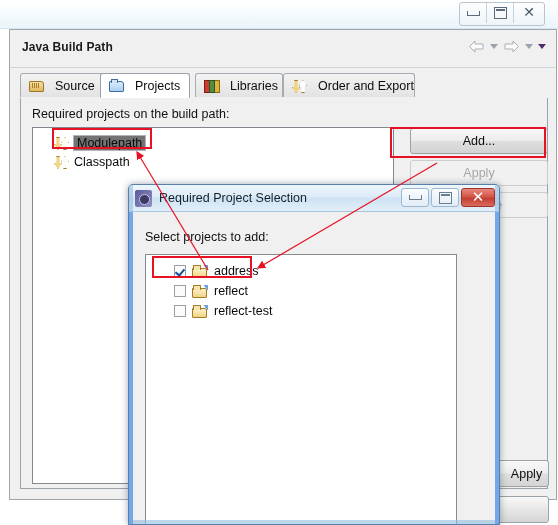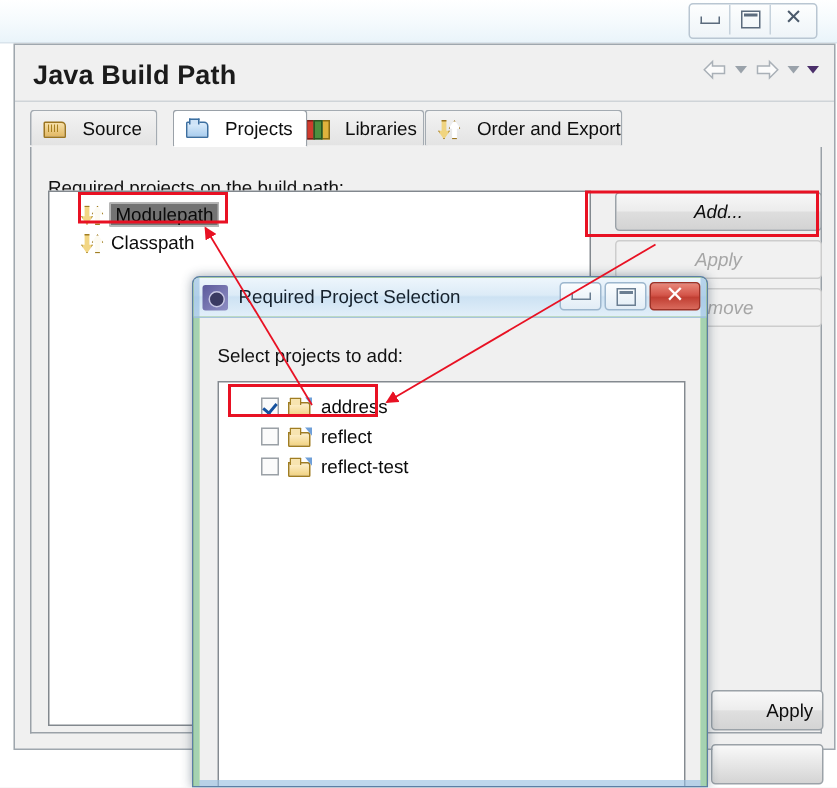--- a/index.html
+++ b/index.html
@@ -40,21 +40,21 @@
     background:#f0f0f0;border:1px solid #9fa7ae;
     box-sizing:border-box;
   }
   #pref-header{
     position:absolute;left:0;top:0;width:100%;height:38px;
     background:#f0f0f0;border-bottom:1px solid #cfd4d8;
     box-sizing:border-box;
   }
   #page-title{
     position:absolute;left:12px;top:10px;
-    font-size:18px;font-weight:bold;color:#1b1b1b;letter-spacing:.1px;
+    font-size:12px;font-weight:bold;color:#1b1b1b;letter-spacing:.1px;
   }
   #nav-tools{position:absolute;right:10px;top:9px;display:flex;align-items:center;gap:5px;}
   .navarrow{width:17px;height:15px;display:block;}
   .caret{width:0;height:0;border-left:4px solid transparent;border-right:4px solid transparent;border-top:5px solid #9aa2aa;}
   .caret.dark{border-top-color:#4b2f6b;}
 
   
   #tabbar{
     position:absolute;left:10px;top:43px;width:528px;height:25px;
   }
@@ -87,21 +87,21 @@
   .ico-ord:before{content:"";position:absolute;left:0px;top:1px;width:6px;height:11px;
     background:#f0d480;border:1px solid #9c7520;clip-path:polygon(50% 100%,0 55%,30% 55%,30% 0,70% 0,70% 55%,100% 55%);}
   .ico-ord:after{content:"";position:absolute;left:7px;top:1px;width:6px;height:11px;
     background:#ffffff;border:1px solid #9c7520;clip-path:polygon(50% 0,100% 45%,70% 45%,70% 100%,30% 100%,30% 45%,0 45%);}
 
   
   #tabcontent{
     position:absolute;left:10px;top:68px;width:528px;height:391px;
     background:#f0f0f0;border:1px solid #9aa1a8;border-top:none;box-sizing:border-box;
   }
-  #req-label{position:absolute;left:11px;top:9px;font-size:12.5px;color:#111;margin-top:11px;}
+  #req-label{position:absolute;left:11px;top:9px;font-size:12.5px;color:#111;}
   #tree-box{
     position:absolute;left:11px;top:29px;width:362px;height:357px;
     background:#ffffff;border:1px solid #82888e;box-sizing:border-box;overflow:hidden;
   }
   .tree-row{
     position:relative;display:flex;align-items:center;gap:5px;
     height:19px;padding-left:21px;font-size:12.5px;color:#0a0a0a;
   }
   .arrow-ico{width:15px;height:13px;position:relative;flex:0 0 auto;}
   .arrow-ico:before{content:"";position:absolute;left:0;top:1px;width:6px;height:11px;
@@ -113,44 +113,44 @@
   .tree-label.selected{
     background:#737373;border:1px solid #b4b4b4;padding:0 3px;margin-left:-1px;
   }
 
   
   .sidebtn{
     position:absolute;left:389px;width:138px;height:26px;box-sizing:border-box;
     background:linear-gradient(to bottom,#f7f7f7 0%,#ececec 48%,#dedede 52%,#d3d3d3 100%);
     border:1px solid #9ba2a8;border-radius:3px;
     display:flex;align-items:center;justify-content:center;
-    font-size:12.5px;color:#0d0d0d;font-style:italic;
+    font-size:12.5px;color:#0d0d0d;
   }
   .sidebtn.disabled{
     background:#f1f1f1;border-color:#cdcdcd;color:#a6a6a6;
   }
 
   
   #apply-btn{
     position:absolute;left:474px;top:460px;width:75px;height:27px;box-sizing:border-box;
     background:linear-gradient(to bottom,#f9f9f9 0%,#ededed 48%,#dfdfdf 52%,#d4d4d4 100%);
     border:1px solid #9ba2a8;border-radius:3px;
     display:flex;align-items:center;justify-content:center;font-size:12.5px;color:#0d0d0d;padding-left:30px;
   }
   #bottom-btn2{
     position:absolute;left:474px;top:496px;width:75px;height:27px;box-sizing:border-box;
     background:linear-gradient(to bottom,#f9f9f9,#d4d4d4);
     border:1px solid #9ba2a8;border-radius:3px;
   }
 
   
   #dialog{
-    position:absolute;left:128px;top:184px;width:344px;height:341px;
+    position:absolute;left:128px;top:184px;width:372px;height:341px;
     box-sizing:border-box;
-    background:#bef264;
+    background:#3b82f6;
     border:1px solid #5b7fa6;
     border-radius:5px 5px 0 0;
     box-shadow:0 0 7px rgba(40,60,80,.45);
     overflow:hidden;
   }
   #dlg-frame{
     position:absolute;left:0;top:0;width:100%;height:100%;box-sizing:border-box;
     border:4px solid rgba(150,190,225,.62);border-top:none;border-radius:0 0 0 0;
     pointer-events:none;
   }
@@ -258,21 +258,21 @@
       <span class="caret"></span>
       <span class="caret dark"></span>
     </div>
   </div>
 
   <div id="tabbar">
     <div class="tab" style="left:0px;width:85px;">
       <span class="ico ico-src"></span>
       <span>Source</span>
     </div>
-    <div class="tab sel" style="left:95px;width:90px;">
+    <div class="tab sel" style="left:80px;width:90px;">
       <span class="ico ico-prj"></span>
       <span>Projects</span>
     </div>
     <div class="tab" style="left:175px;width:88px;">
       <span class="ico ico-lib">
           <i></i>
         </span>
       <span>Libraries</span>
     </div>
     <div class="tab" style="left:263px;width:132px;">

